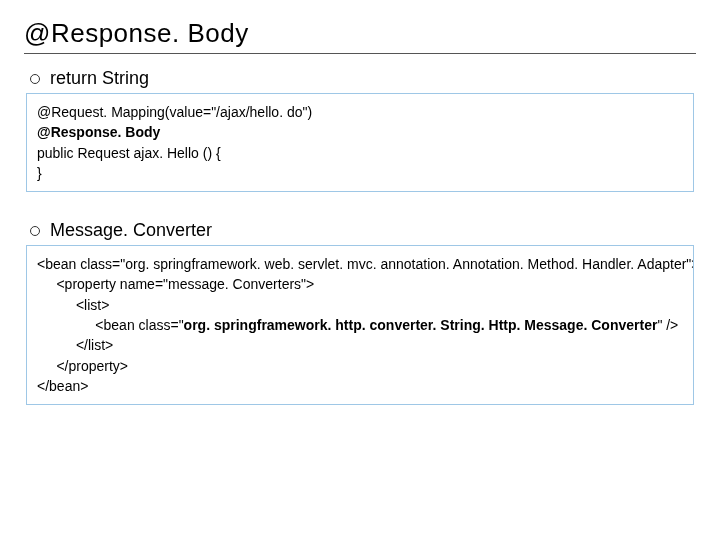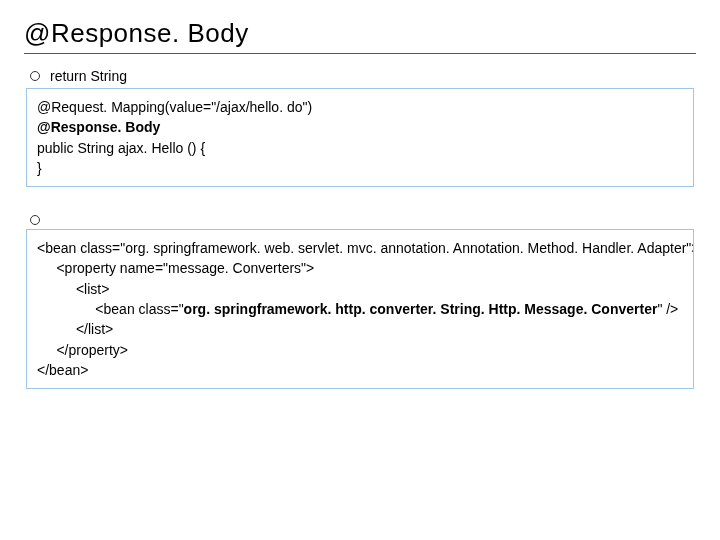--- a/index.html
+++ b/index.html
@@ -17,21 +17,21 @@
     border-bottom: 1px solid #555;
     padding-bottom: 4px;
     margin-bottom: 14px;
     letter-spacing: 0.5px;
   }
   .bullet-row {
     display: flex;
     align-items: center;
     gap: 10px;
     margin: 6px 0 4px 6px;
-    font-size: 14px;
+    font-size: 18px;
   }
   .bullet-marker {
     width: 10px;
     height: 10px;
     border: 1.5px solid #333;
     border-radius: 50%;
     flex-shrink: 0;
   }
   .code-box {
     border: 1px solid #9ec7e6;
@@ -49,19 +49,20 @@
 </head>
 <body>
 
 <div class="title">@Response. Body</div>
 
 <div class="bullet-row">
   <span class="bullet-marker"></span>
   <span>return String</span>
 </div>
 
-<div class="code-box" id="code1"><div class="line">@Request. Mapping(value="/ajax/hello. do")</div><div class="line"><span class="bold">@Response. Body</span></div><div class="line">public String ajax. Hello () {</div><div class="line">}</div></div>
+<div class="code-box" id="code1"><div class="line">@Request. Mapping(value="/ajax/hello. do")</div><div class="line"><span class="bold">@Response. Body</span></div><div class="line">public Request ajax. Hello () {</div><div class="line">}</div></div>
 
 <div class="bullet-row">
   <span class="bullet-marker"></span>
+  <span>Message. Converter</span>
 </div>
 
 <div class="code-box" id="code2"><div class="line">&lt;bean class="org. springframework. web. servlet. mvc. annotation. Annotation. Method. Handler. Adapter"&gt;</div><div class="line">     &lt;property name="message. Converters"&gt;</div><div class="line">          &lt;list&gt;</div><div class="line">               &lt;bean class="<span class="bold">org. springframework. http. converter. String. Http. Message. Converter</span>" /&gt;</div><div class="line">          &lt;/list&gt;</div><div class="line">     &lt;/property&gt;</div><div class="line">&lt;/bean&gt;</div></div>
 
 </body></html>

